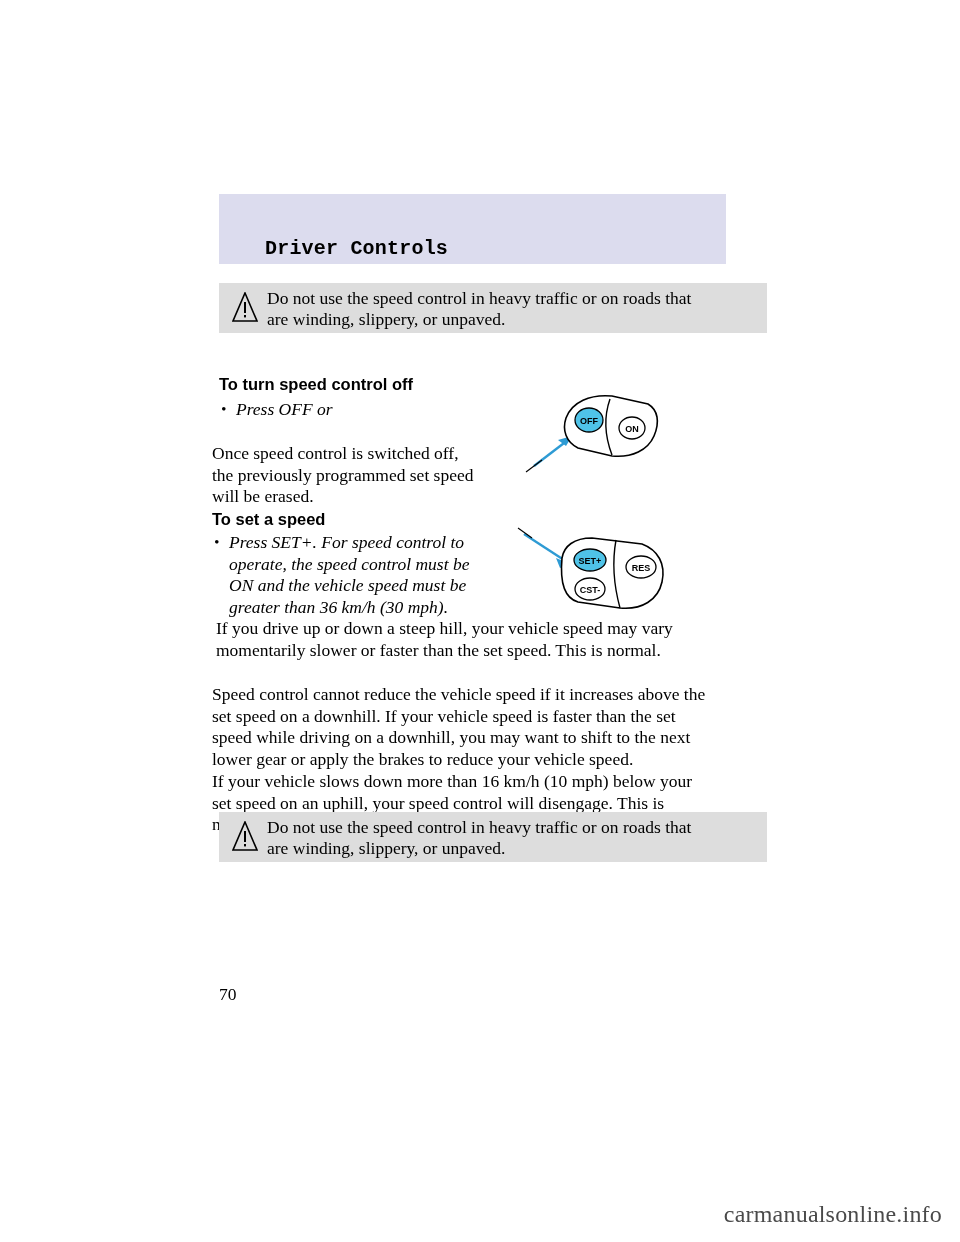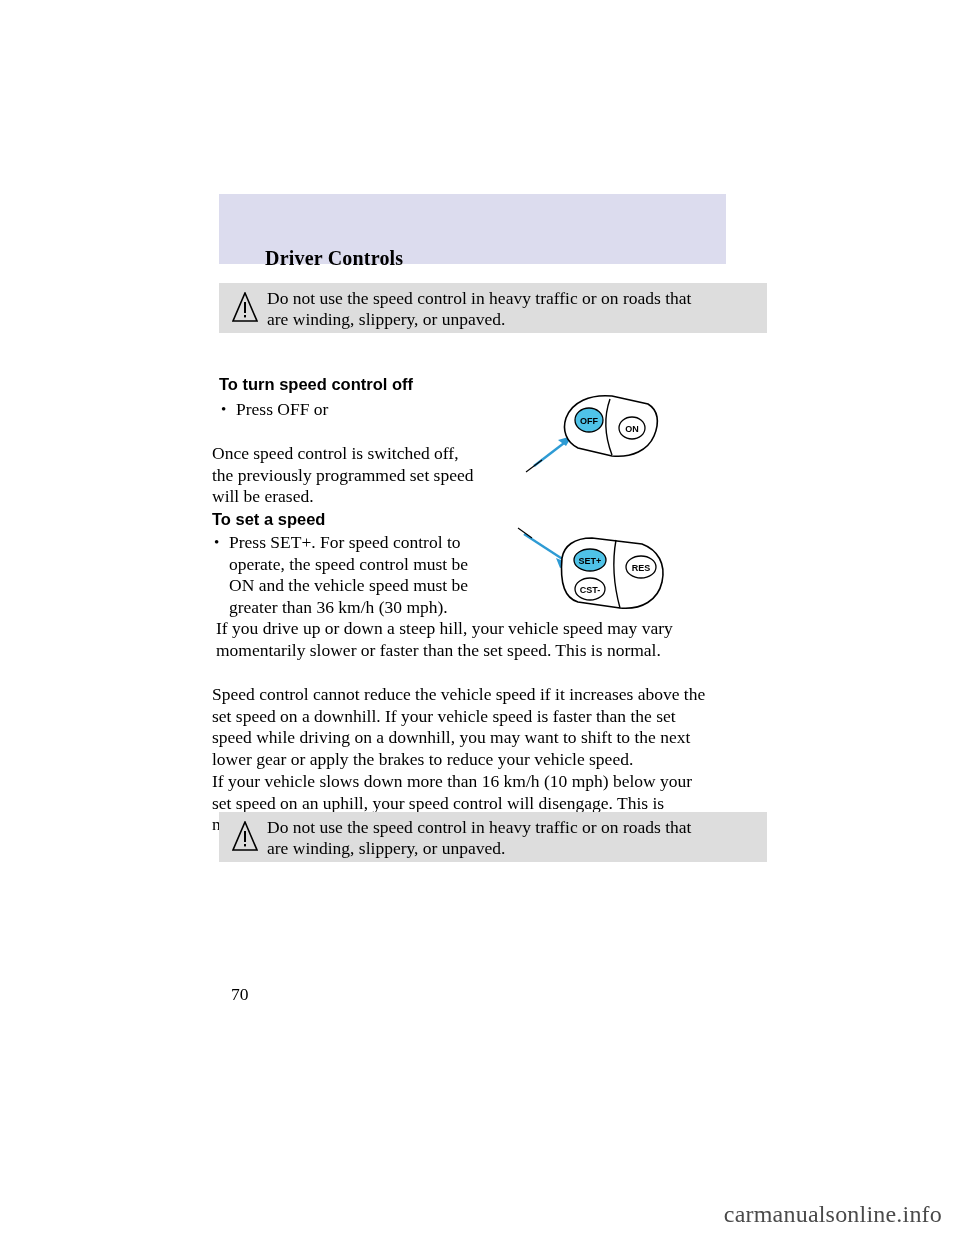--- a/index.html
+++ b/index.html
@@ -29,26 +29,25 @@
     left: 219px;
     top: 194px;
     width: 507px;
     height: 70px;
     background: #dcdcee;
   }
   .header-title {
     position: absolute;
     left: 265px;
     top: 237px;
-    font-family: Liberation Serif, serif;
+    font-family: Liberation Mono, monospace;
     font-weight: bold;
     font-size: 20px;
     letter-spacing: 0.2px;
     color: #000;
-    margin-top: 10px;
   }
 
   
   .warning-box {
     position: absolute;
     background: #dddddd;
     width: 548px;
     left: 219px;
   }
   .warning-box.top { top: 283px; height: 50px; }
@@ -92,41 +91,41 @@
     margin: 0;
     padding: 0;
     list-style: none;
     font-size: 17.5px;
     line-height: 21.5px;
   }
   .bullets li {
     position: relative;
     padding-left: 17px;
     margin-bottom: 2px;
+    font-style: italic;
   }
   .bullets li:before {
     content: "\2022";
     position: absolute;
     left: 2px;
     top: 0;
     font-size: 15px;
   }
 
   .narrow { width: 265px; }
   .wide { width: 500px; }
 
   
   .figure { position: absolute; }
 
   .page-number {
     position: absolute;
     left: 219px;
     top: 984px;
     font-size: 17.5px;
-    margin-left: 12px;
   }
 
   .watermark {
     position: absolute;
     right: 18px;
     bottom: 14px;
     font-family: "Liberation Serif", serif;
     font-size: 24px;
     color: #4a4a4a;
     letter-spacing: 0.2px;

